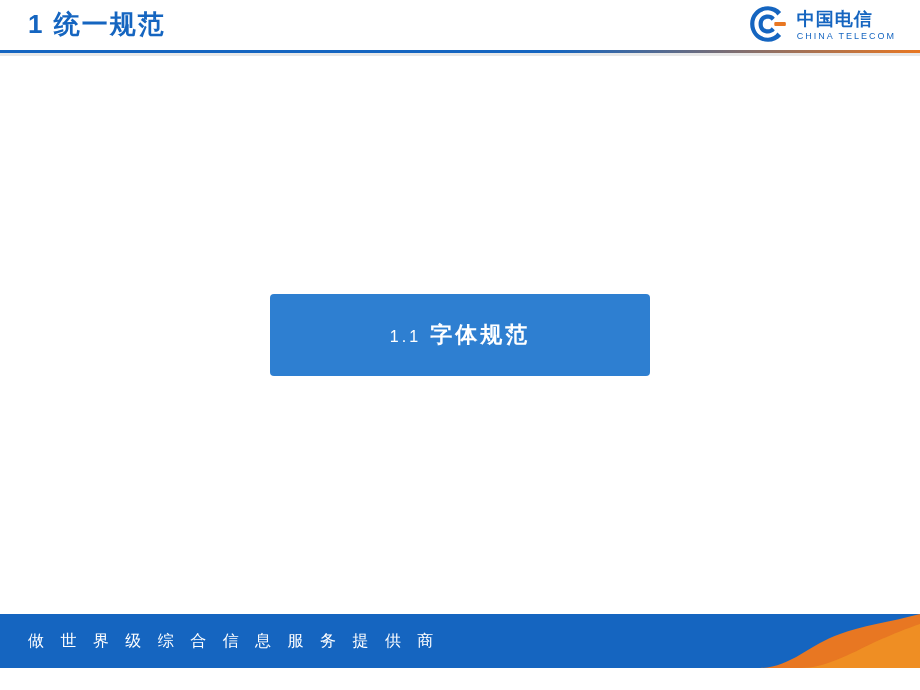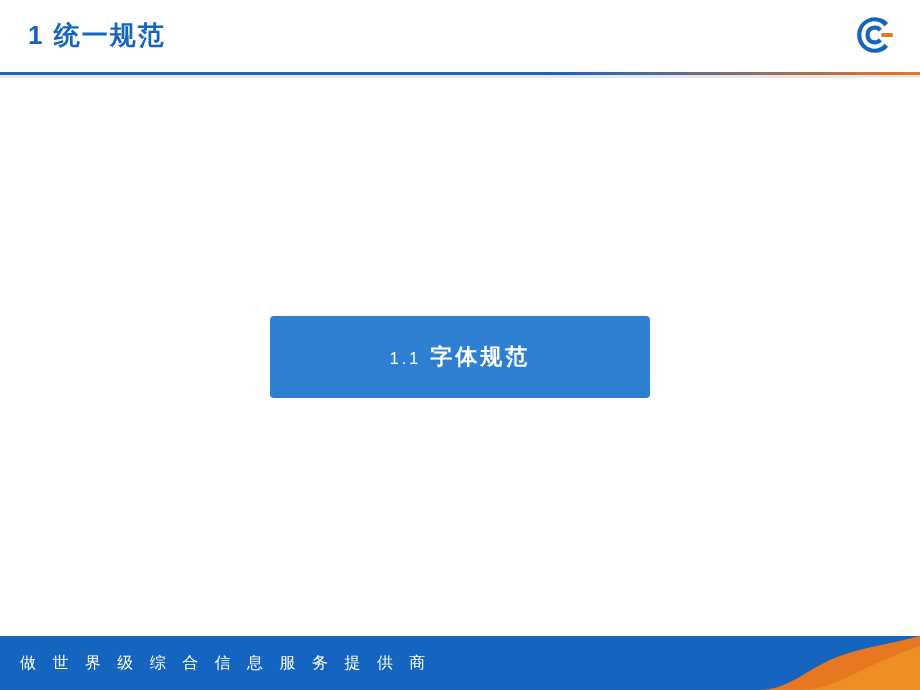--- a/index.html
+++ b/index.html
@@ -9,21 +9,21 @@
       height: 690px;
       background: #ffffff;
       font-family: 'Microsoft YaHei', 'SimHei', sans-serif;
       overflow: hidden;
       position: relative;
     }
 
     
     .header {
       width: 100%;
-      height: 78px;
+      height: 56px;
       background: #ffffff;
       border-bottom: 3px solid #e8e8e8;
       display: flex;
       align-items: center;
       justify-content: space-between;
       padding: 0 24px 5px 28px;
       position: relative;
     }
 
     .header::after {
@@ -115,24 +115,24 @@
       display: flex;
       align-items: center;
       position: relative;
       overflow: hidden;
     }
 
     .footer-text {
       color: #ffffff;
       font-size: 16px;
       letter-spacing: 6px;
+      padding-left: 28px;
       font-weight: normal;
       z-index: 2;
       position: relative;
-      margin-left: 20px;
     }
 
     
     .footer-wave {
       position: absolute;
       right: 0;
       bottom: 0;
       width: 160px;
       height: 54px;
       z-index: 1;
@@ -153,20 +153,24 @@
 
         <g fill="#1565c0">
 
           <path d="M40 6 C21 6 6 21 6 40 C6 59 21 74 40 74 C50 74 59 70 65 63 L58 56 C54 62 47 66 40 66 C25 66 14 55 14 40 C14 25 25 14 40 14 C47 14 54 18 58 24 L65 17 C59 10 50 6 40 6Z"></path>
 
           <path d="M40 22 C29 22 22 29 22 40 C22 51 29 58 40 58 C45 58 50 56 53 52 L47 46 C45 49 43 50 40 50 C33 50 30 46 30 40 C30 34 33 30 40 30 C43 30 45 31 47 34 L53 28 C50 24 45 22 40 22Z"></path>
         </g>
         <rect x="52" y="36" width="22" height="8" rx="2" fill="#e87722"></rect>
       </svg>
 
+      <div>
+        <div class="logo-text-cn">中国电信</div>
+        <div class="logo-text-en">CHINA TELECOM</div>
+      </div>
     </div>
   </div>
 </div>
 
 <div class="main-content">
   <div class="section-box">
     <span class="section-box-text">
       <span class="sub-num">1.1</span>
       <span> </span>
       <span>字体规范</span>

